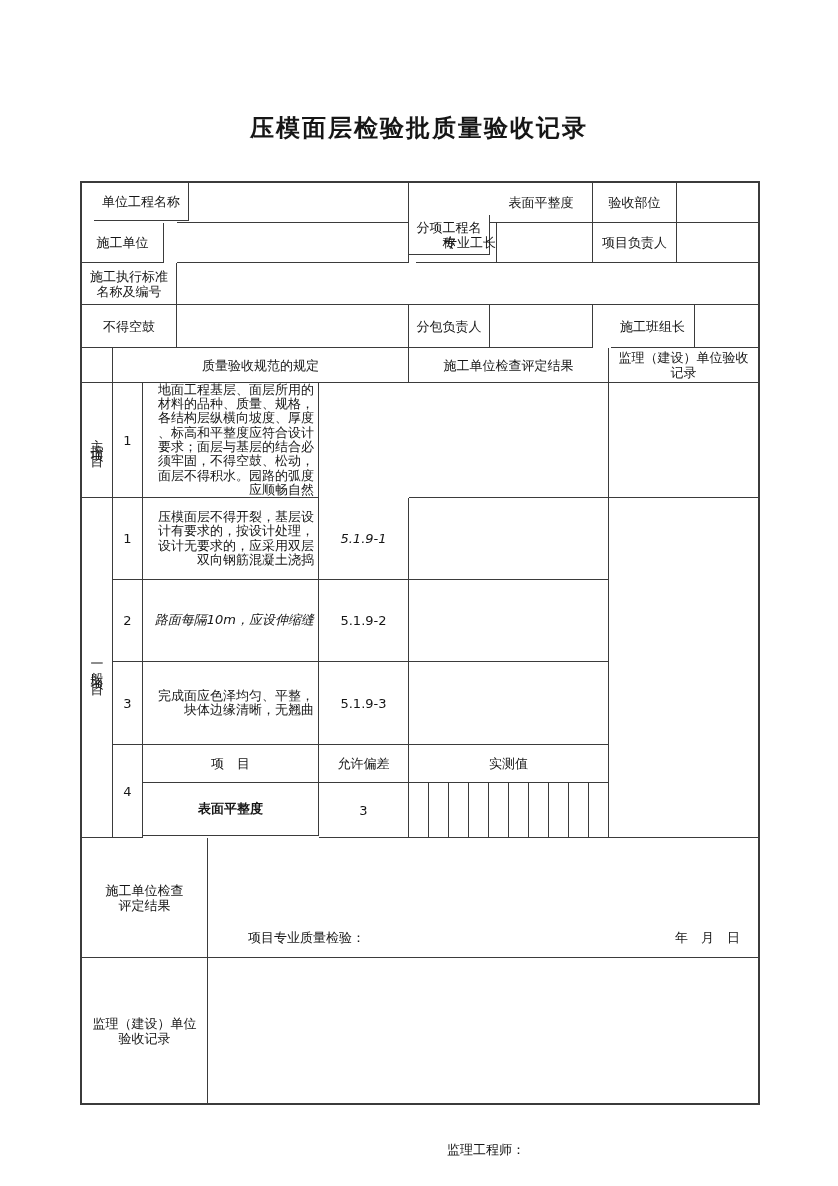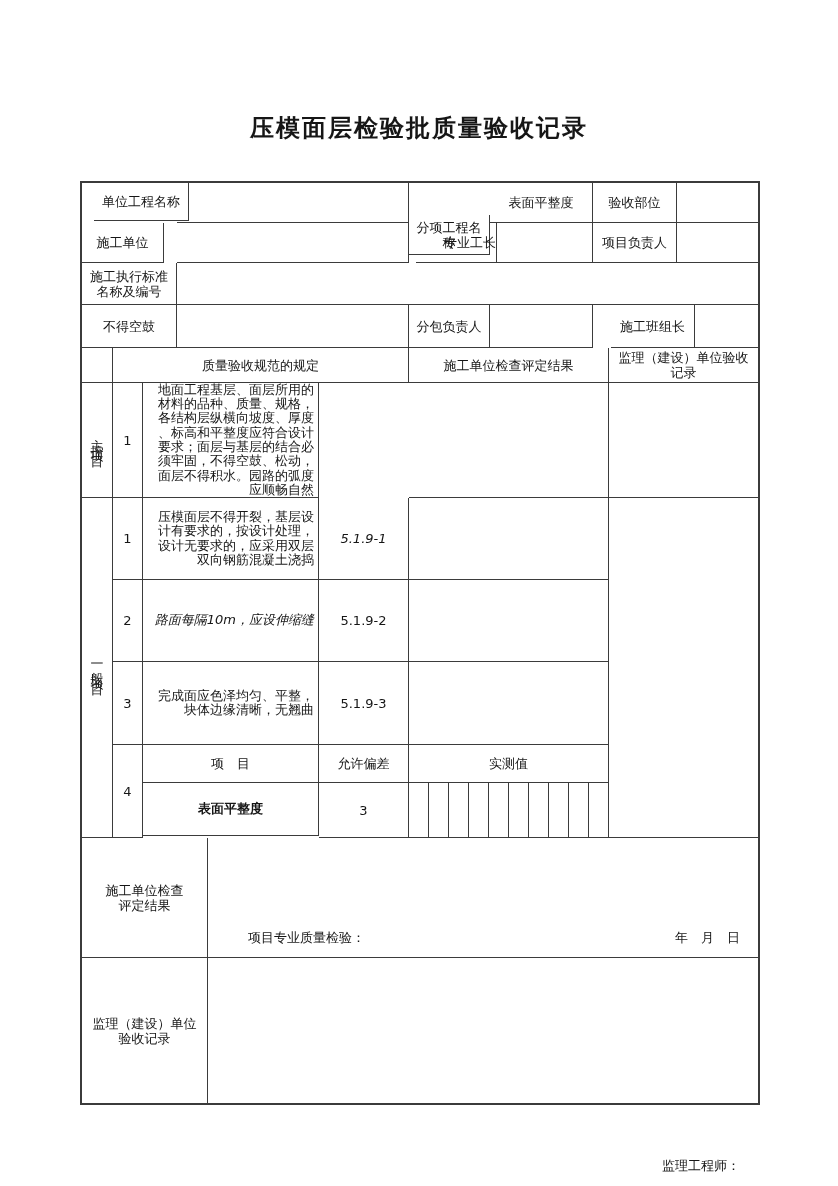--- a/index.html
+++ b/index.html
@@ -175,20 +175,20 @@
       <div class="signline" style="left:40px;right:18px;bottom:12px;">
         <span>项目专业质量检验：</span>
         <span>年　月　日</span>
       </div>
     </div>
 
     <div class="cell nb" style="left:0;top:775px;width:126px;height:145px;">
       <span class="wrap" style="width:106px;">监理（建设）单位验收记录</span>
     </div>
     <div class="cell nr nb signarea" style="left:126px;top:775px;width:550px;height:145px;">
-      <div class="signline" style="left:24px;right:18px;bottom:50px;justify-content:flex-end;">
+      <div class="signline" style="left:24px;right:18px;bottom:66px;justify-content:center;">
         <span>监理工程师：</span>
       </div>
 
     </div>
 
   </div>
 </div>
 
 </body></html>

